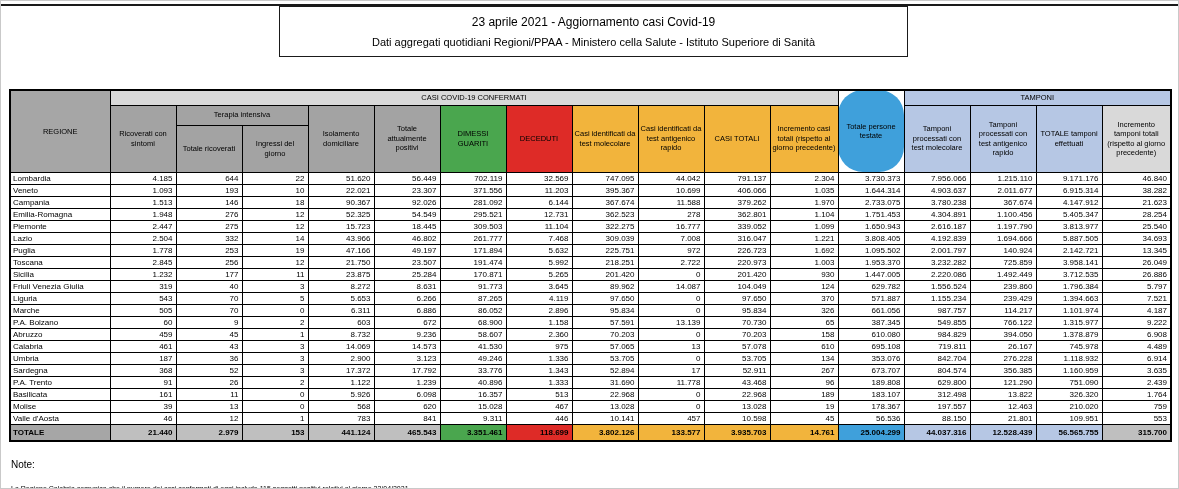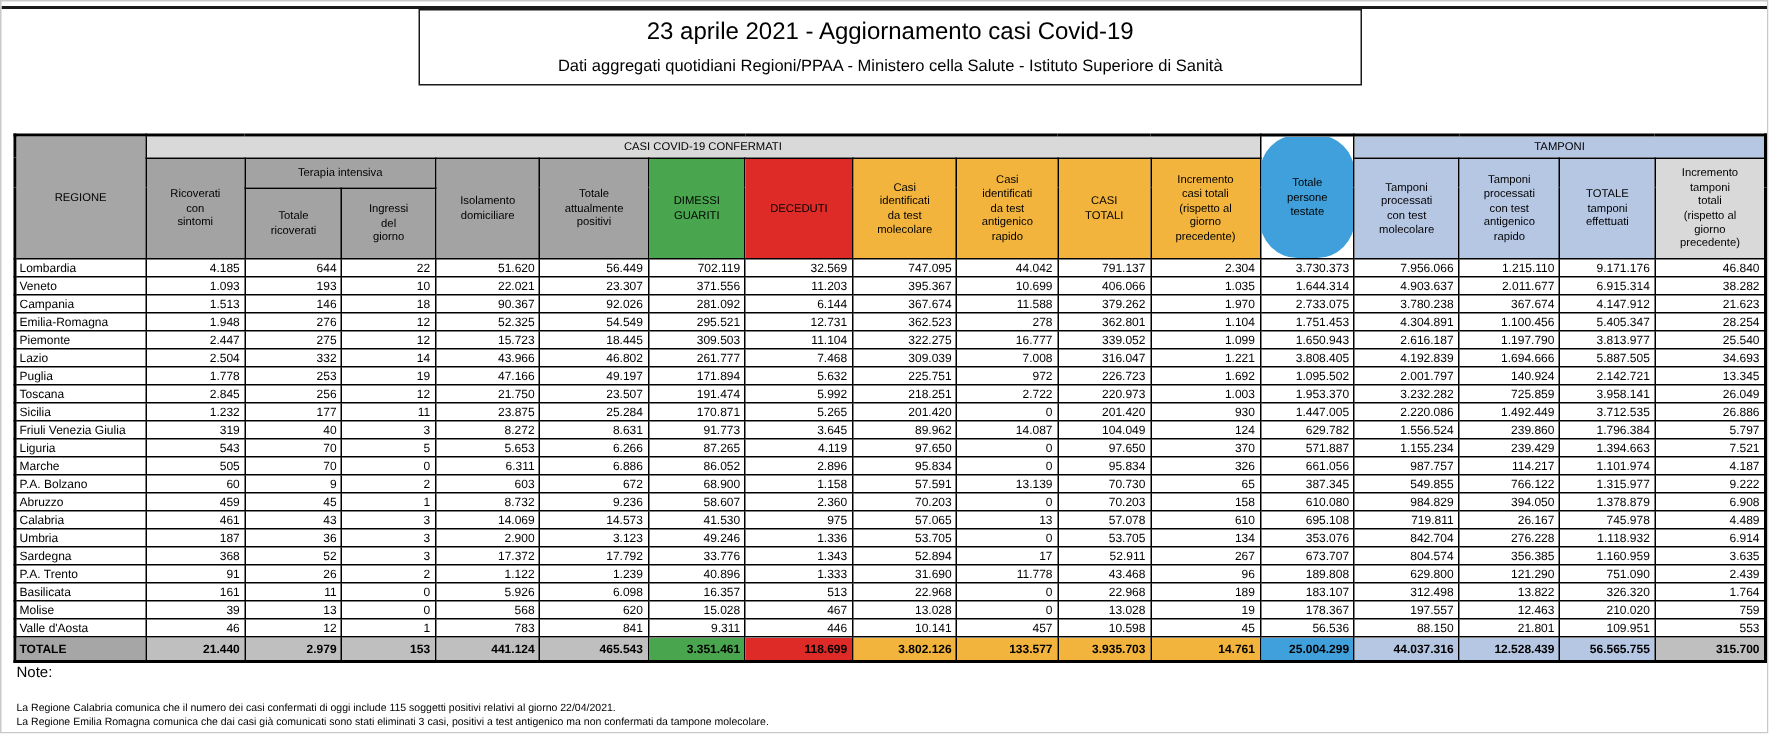--- a/index.html
+++ b/index.html
@@ -4,29 +4,29 @@
 <style>
   * { margin:0; padding:0; box-sizing:border-box; }
   html,body { background:#fff; }
   body { font-family:"Liberation Sans","DejaVu Sans",sans-serif; }
   .page { position:relative; width:1179px; height:489px; background:#fff; border:1px solid #c9c9c9; overflow:hidden; }
 
   .top-rule { position:absolute; left:0; top:3px; width:1179px; border-top:2px solid #1a1a1a; }
   .title-box { position:absolute; left:278px; top:4px; width:629px; height:52px;
                border:1px solid #1a1a1a; border-top:2px solid #1a1a1a;
                display:flex; flex-direction:column; justify-content:space-evenly; text-align:center; }
-  .title-box .t1 { font-size:16px; color:#000; }
+  .title-box .t1 { font-size:12px; color:#000; }
   .title-box .t2 { font-size:11px; color:#000; }
 
   table.covid { position:absolute; left:8px; top:88px; border-collapse:collapse; table-layout:fixed;
                 border:2px solid #000; }
   .covid th, .covid td { border:1px solid #000; overflow:hidden; }
 
   .covid thead th { font-size:7.5px; font-weight:normal; text-align:center; vertical-align:middle;
-                    padding:1px 16px; line-height:1.25; color:#000; }
+                    padding:1px 2px; line-height:1.25; color:#000; }
   tr.hrow1 { height:15px; }
   tr.hrow2 { height:20px; }
   tr.hrow3 { height:47px; }
 
   .h-regione { background:var(--gray-dark); font-weight:bold; font-size:8px; }
   .h-band   { background:var(--gray-light); }
   .h-group  { font-weight:bold; font-size:8.5px; }
   .h-plain  { background:#a3a3a3; }
   .h-green  { background:var(--green);  font-weight:bold; }
   .h-red    { background:var(--red);    font-weight:bold; }
@@ -41,21 +41,21 @@
   .covid tbody tr.totale td { font-weight:bold; height:15px; line-height:15px; }
   .tot-label { background:var(--gray-dark) !important; text-align:left; }
   .t-gray   { background:var(--gray-mid) !important; }
   .t-green  { background:var(--green) !important; }
   .t-red    { background:var(--red) !important; }
   .t-orange { background:var(--orange) !important; }
   .t-blue   { background:var(--blue) !important; }
   .t-lblue  { background:var(--light-blue) !important; }
 
   .notes { position:absolute; left:10px; top:442px; }
-  .notes .note-heading { font-size:10px; color:#000; margin-bottom:14px; }
+  .notes .note-heading { font-size:10px; color:#000; margin-bottom:14px;margin-top:16px; }
   .notes .note-line { font-size:7px; color:#000; line-height:1.35; }
 </style>
 </head>
 <body>
 
 <div class="page">
 
   <div class="top-rule"></div>
 
   <div class="title-box">

